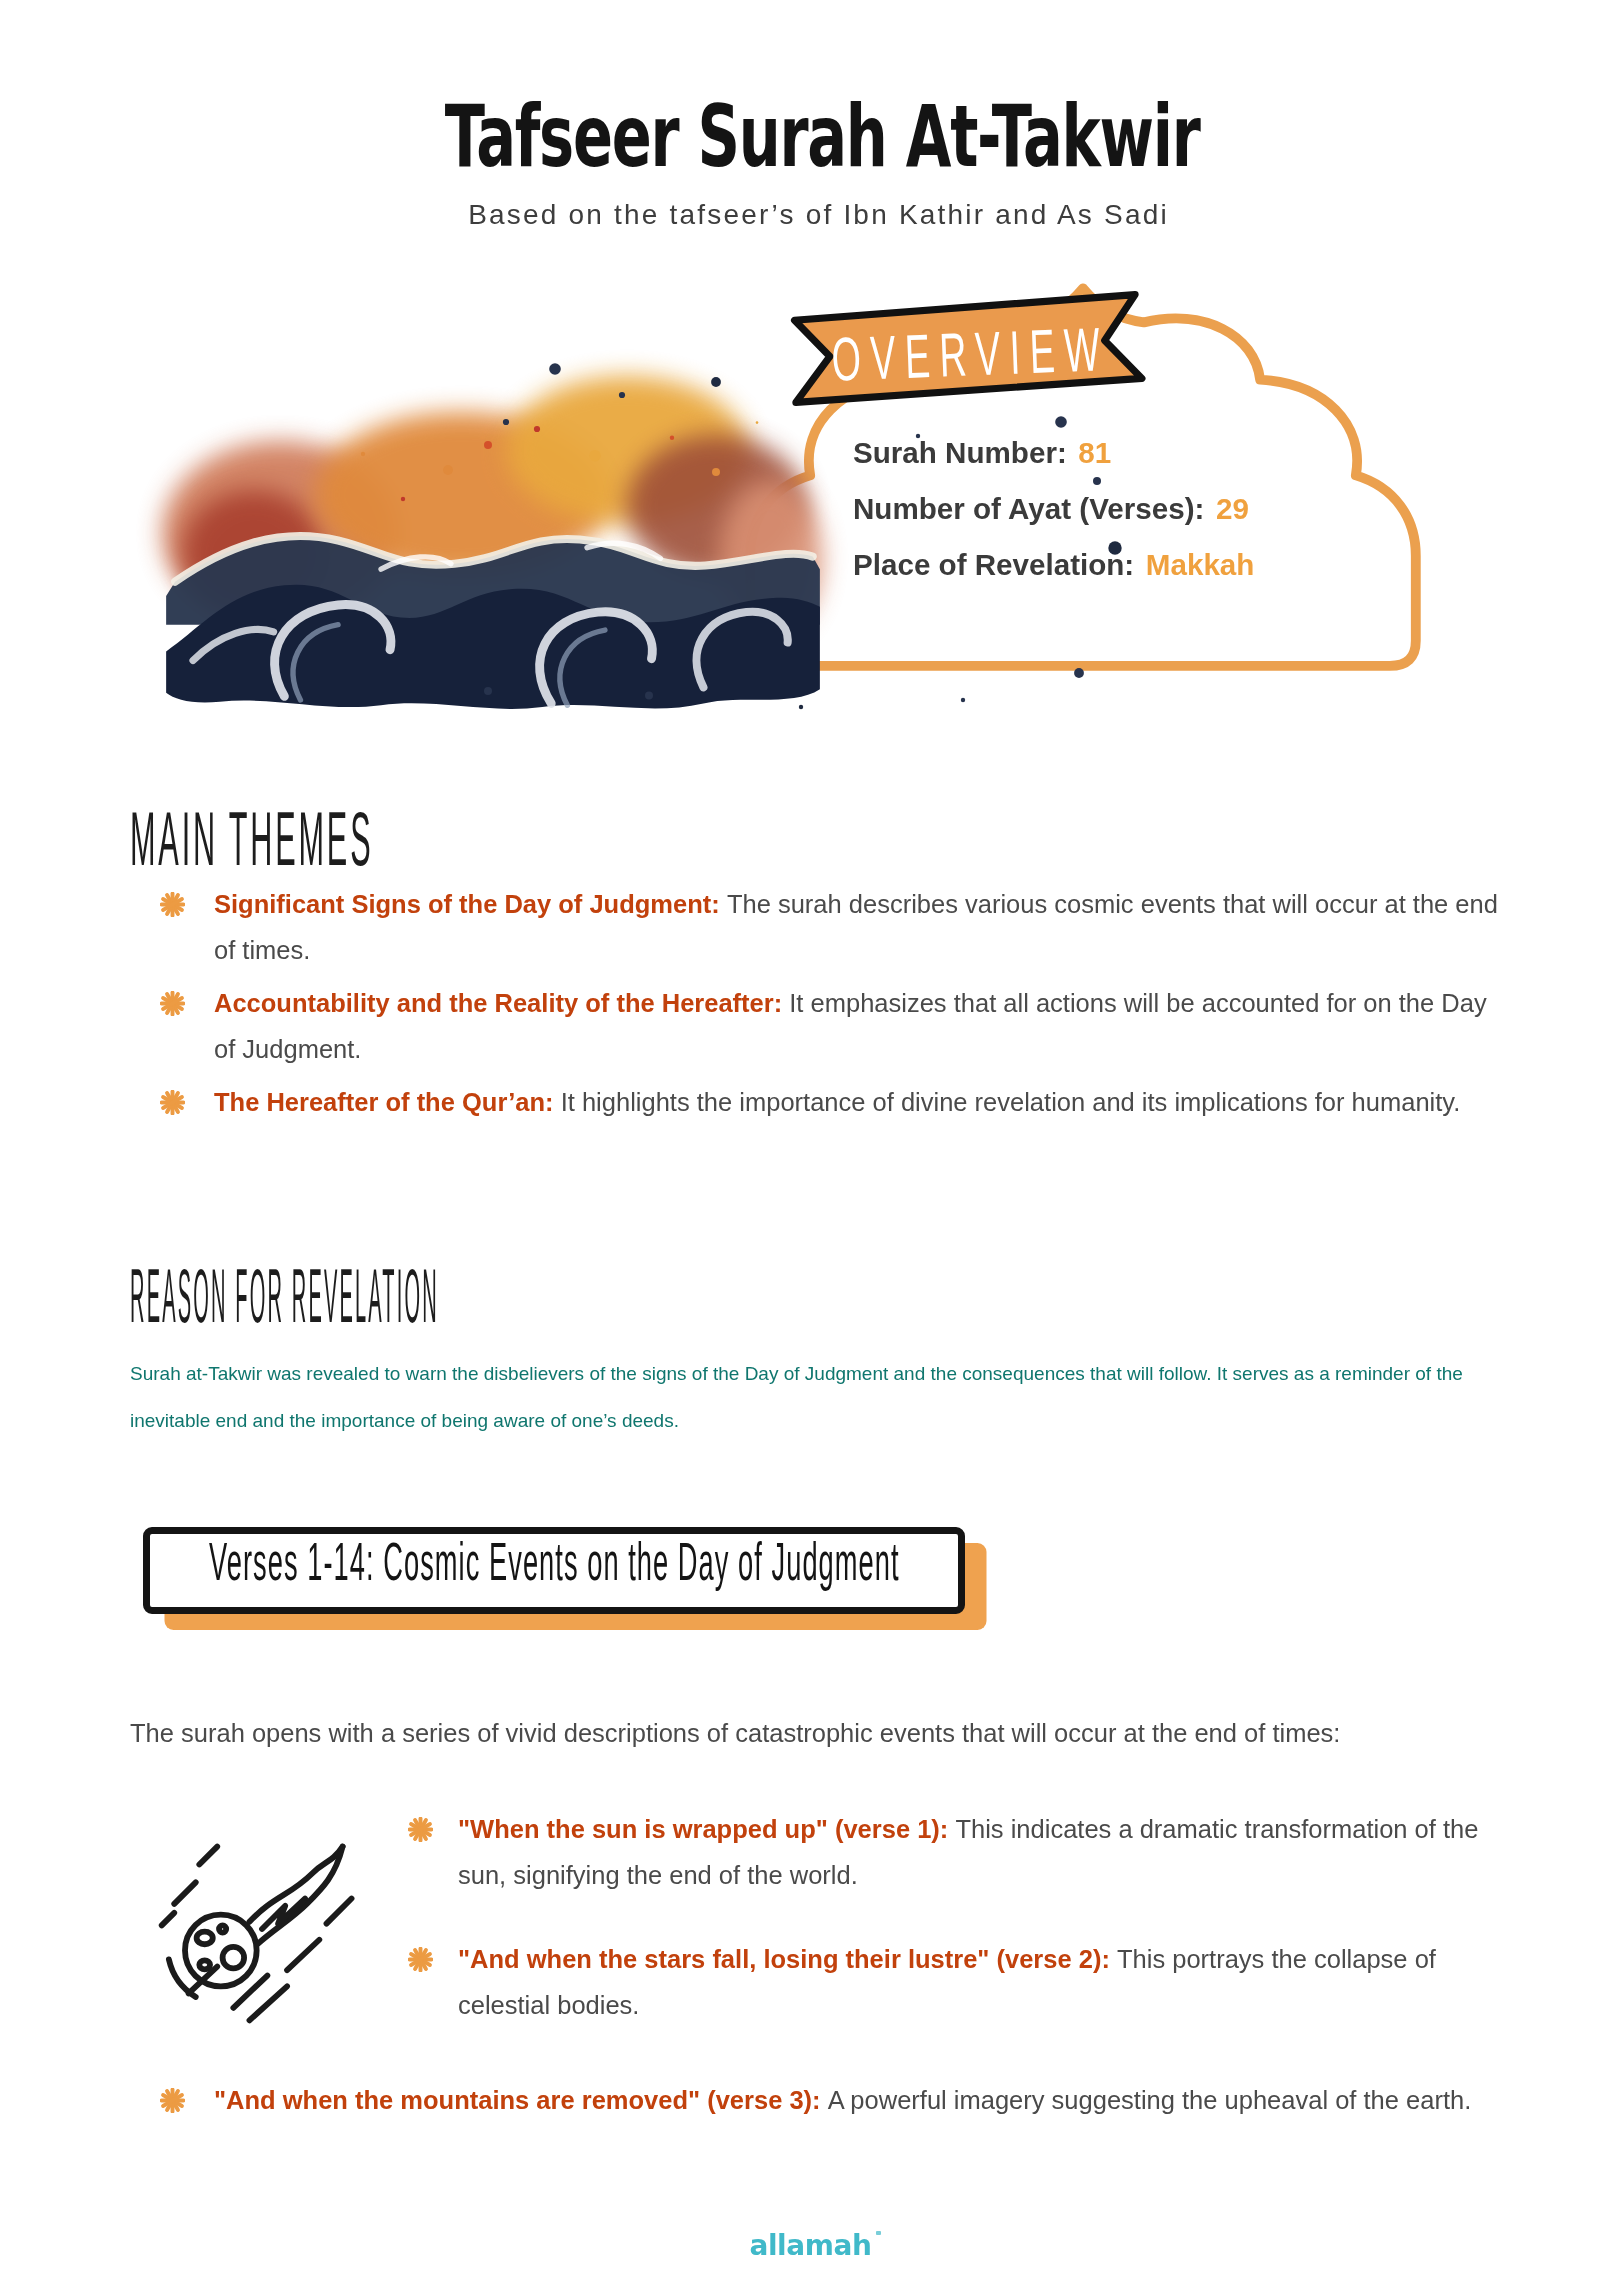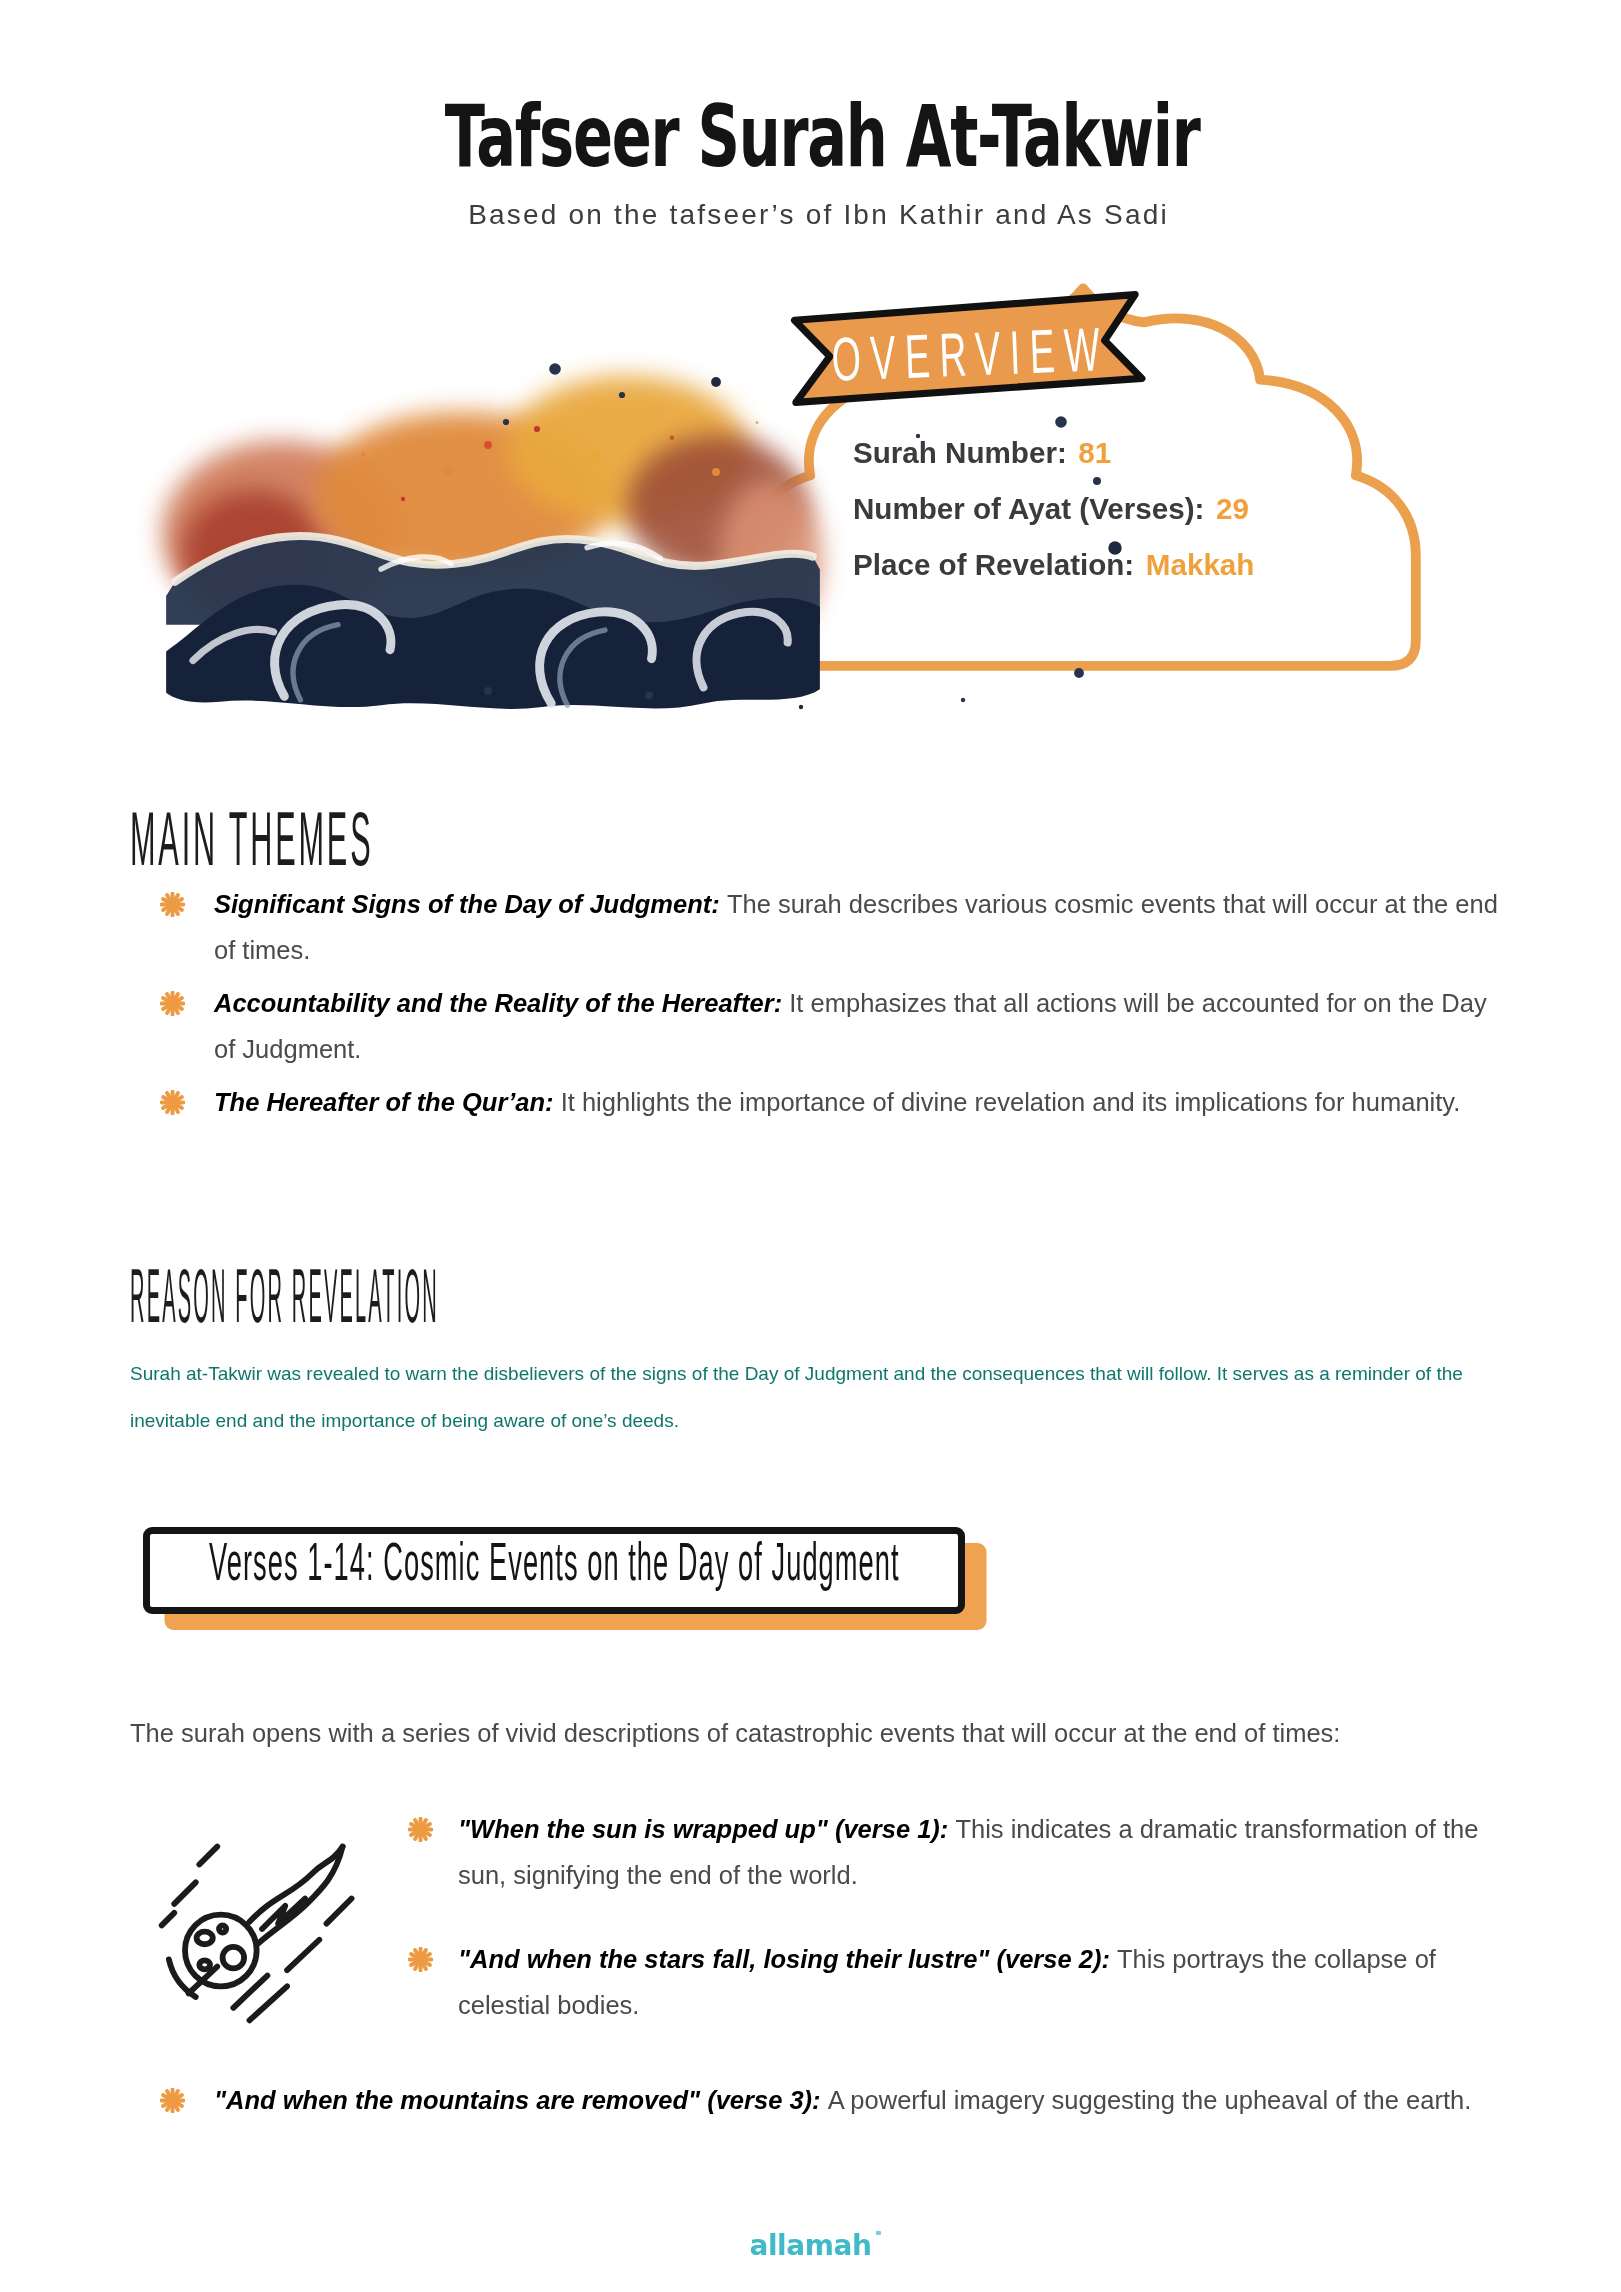--- a/index.html
+++ b/index.html
@@ -54,21 +54,21 @@
   
   .hand-heading{
     font-family:"Liberation Sans",sans-serif;font-weight:400;color:#1d1d1d;
     display:inline-block;transform-origin:left top;white-space:nowrap;
   }
   .h-main{position:absolute;left:130px;top:795px;font-size:59px;letter-spacing:5.4px;transform:scale(0.52,1.3);}
   .h-reason{position:absolute;left:130px;top:1252px;font-size:59px;letter-spacing:6.3px;transform:scale(0.34,1.3);}
 
   
   .body-text{font-size:25.5px;line-height:46px;color:#4a4a4a;}
-  .lead{font-weight:700;color:#000000;font-style:italic;}
+  .lead{font-weight:700;color:#c2410c;}
   .lead::after{content:" ";}
   .themes-list{position:absolute;left:130px;top:881px;width:1370px;list-style:none;margin:0;padding:0;z-index:2;}
   .themes-list li{display:flex;margin-bottom:7.2px;}
   .bullet-ico{flex:0 0 25px;width:25px;height:25px;margin:10.7px 29px 0 30px;}
   .reason-par{position:absolute;left:130px;top:1331px;width:1352px;font-size:19px;line-height:47px;color:#0f766e;}
 
   
   .vbanner{
     position:absolute;left:143px;top:1527px;width:808px;height:73px;background:#ffffff;
     border:7.2px solid #141414;border-radius:9px;z-index:2;

